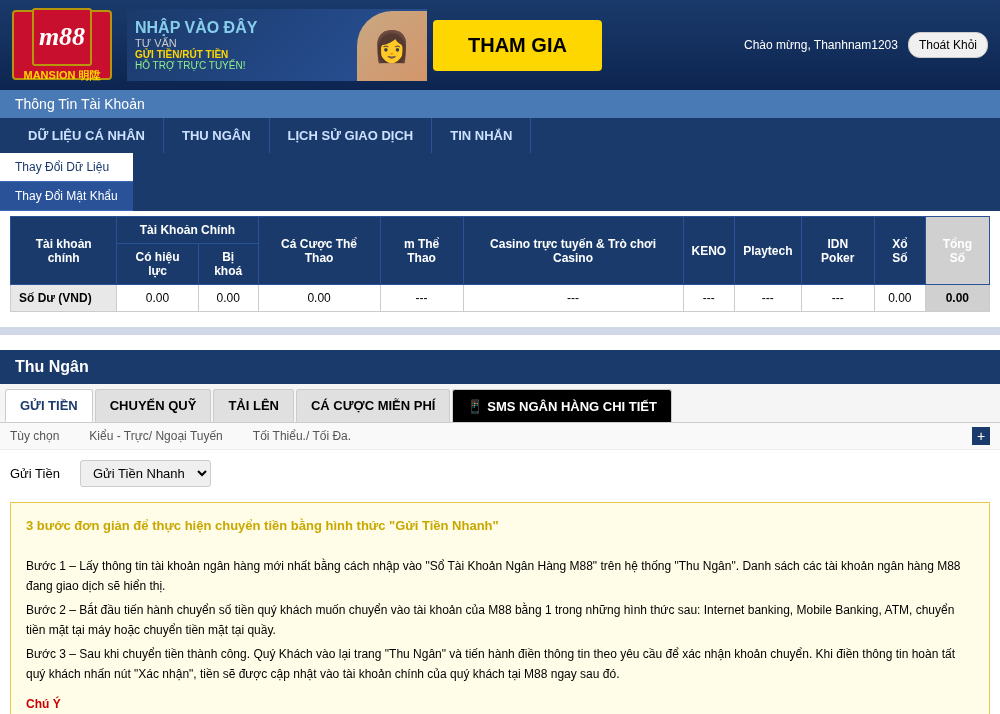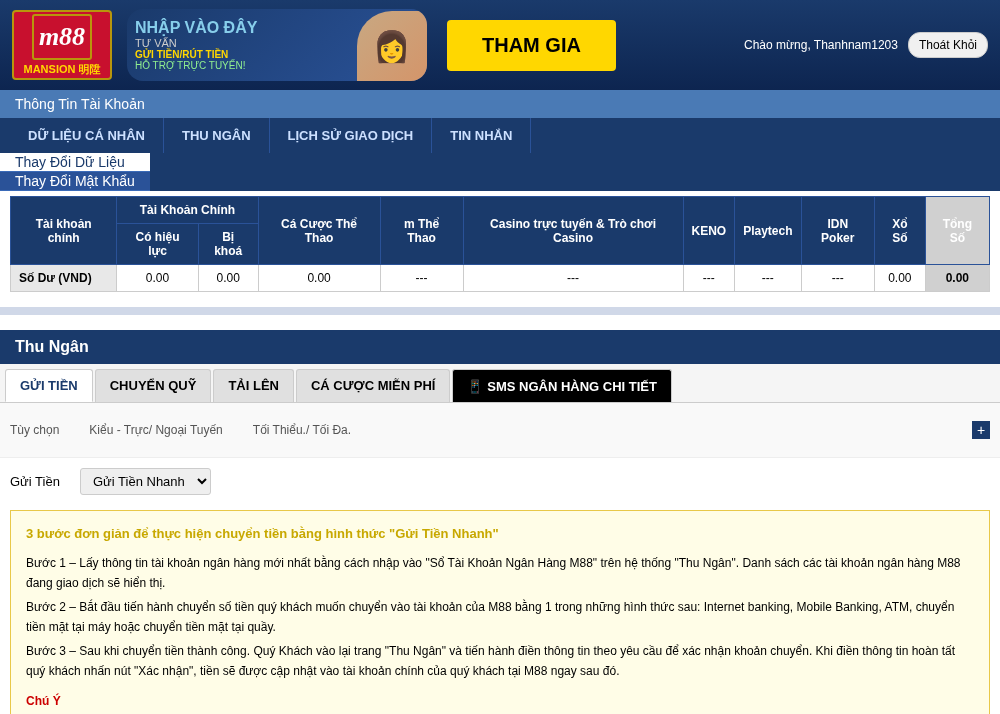--- a/index.html
+++ b/index.html
@@ -27,27 +27,27 @@
       flex-direction: column;
       align-items: center;
       justify-content: center;
       border-radius: 4px;
       border: 2px solid #b8960c;
     }
     .banner-area {
       background: linear-gradient(135deg, #1a3a6b, #2a5298);
       width: 300px;
       height: 72px;
-      border-radius: 16px;
+      border-radius: 0;
       display: flex;
       align-items: center;
       padding: 8px;
       position: relative;
       overflow: hidden;
-      margin-right: 20px;
+      margin-right: 6px;
     }
     .banner-text {
       color: white;
     }
     .banner-title {
       font-size: 16px;
       font-weight: bold;
       color: #87CEEB;
       text-transform: uppercase;
     }
@@ -136,23 +136,23 @@
       border-right: 1px solid #2a5298;
     }
 
     
     .dropdown-area {
       background: #2a5298;
       display: flex;
     }
     .dropdown-item {
       color: white;
-      padding: 1px 15px;
-      cursor: pointer;
-      font-size: 14px;
+      padding: 7px 15px;
+      cursor: pointer;
+      font-size: 12px;
       border-bottom: 1px solid #3a6ab8;
     }
     .dropdown-item.active {
       background: white;
       color: #1a3a6b;
     }
 
     
     .balance-section {
       padding: 5px 10px 10px;
@@ -226,21 +226,21 @@
       color: white;
       display: flex;
       align-items: center;
       gap: 5px;
     }
 
     
     .options-row {
       display: flex;
       background: #f9f9f9;
-      padding: 18px 10px;
+      padding: 4px 10px;
       border-bottom: 1px solid #eee;
       font-size: 12px;
       color: #555;
       align-items: center;
     }
     .options-row span { margin-right: 30px; }
     .expand-btn {
       margin-left: auto;
       background: #1a3a6b;
       color: white;
@@ -275,41 +275,41 @@
       border: 1px solid #e8c84a;
       background: #fffde7;
       padding: 12px 15px;
       font-size: 12px;
       line-height: 1.7;
     }
     .info-box .title {
       color: #c8a800;
       font-weight: bold;
       font-size: 13px;
-      margin-bottom: 8px;
+      margin-bottom: 19px;
     }
     .info-box .step { margin-bottom: 3px; }
     .info-box .note-title {
       color: #cc0000;
       font-weight: bold;
       margin-top: 10px;
     }
     .info-box .note { color: #cc0000; }
 
     
     .divider { height: 8px; background: #d0d8e8; margin: 5px 0; }
   </style>
 </head>
 <body>
 
 <div class="header">
   <div class="logo-area">
     <div class="logo-box">
       <div style="display:flex;align-items:center;gap:2px;">
-        <div style="background:#c8102e;border:2px solid #b8960c;border-radius:3px;padding:6px 5px;">
+        <div style="background:#c8102e;border:2px solid #b8960c;border-radius:3px;padding:12px 5px;">
           <span style="font-size:26px;font-weight:900;color:white;font-style:italic;font-family:Georgia,serif;">m88</span>
         </div>
       </div>
       <div style="color:#ffd700;font-size:11px;font-weight:bold;margin-top:2px;">MANSION 明陞</div>
     </div>
   </div>
 
   <div class="banner-area">
     <div class="banner-text">
       <div class="banner-title">NHẬP VÀO ĐÂY</div>

